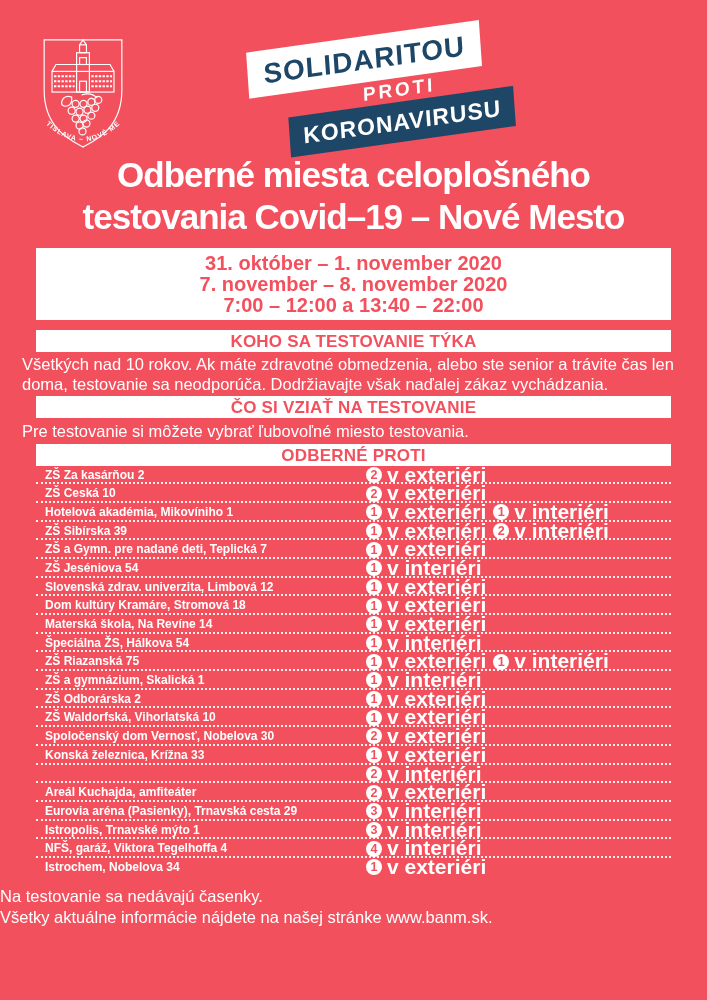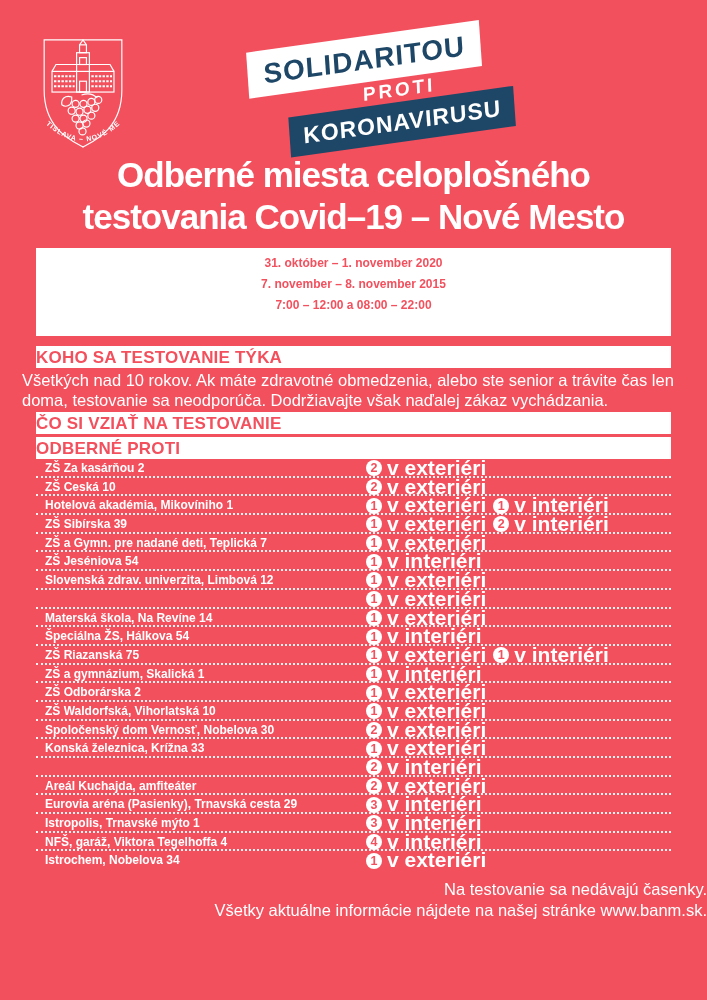--- a/index.html
+++ b/index.html
@@ -45,29 +45,29 @@
 
   
   .title{
     margin:2px 8px 0;text-align:center;color:var(--white);
     font-size:35px;line-height:42px;font-weight:bold;letter-spacing:-1px;
   }
 
   
   .datebox{
     margin:10px 36px 0;background:var(--white);color:var(--red);
-    text-align:center;font-weight:bold;font-size:12px;line-height:21px;
-    padding:5px 0 20px;
+    text-align:center;font-weight:bold;font-size:20px;line-height:21px;
+    padding:5px 0 4px;
   }
   .datebox div{margin:0;}
 
   
   .strip{
     margin:10px 36px 0;background:var(--white);color:var(--red);
-    font-weight:bold;font-size:17px;line-height:17px;
+    text-align:center;font-weight:bold;font-size:17px;line-height:17px;
     padding:3px 0 2px;letter-spacing:.2px;
   }
   .strip.tight{margin-top:2px;}
   .strip.tight2{margin-top:1px;}
   .sectionbody{
     margin:3px 22px 0;text-align:left;color:var(--white);
     font-size:16.5px;line-height:19.5px;
   }
   .sectionbody.sp{line-height:21.5px;margin-top:3px;}
 
@@ -90,22 +90,22 @@
   .count-badge{
     width:16px;height:16px;border-radius:50%;background:var(--white);
     color:var(--red);font-size:12.5px;font-weight:bold;
     display:inline-flex;align-items:center;justify-content:center;
     line-height:16px;flex:0 0 16px;
   }
   .slot-label{font-size:21px;font-weight:bold;color:var(--white);}
 
   
   .footer{
-    margin-top:9px;text-align:right;color:var(--white);
-    font-size:16.5px;line-height:21px;padding-left:12px;
+    margin-top:9px;text-align:left;color:var(--white);
+    font-size:16.5px;line-height:21px;
   }
 </style>
 </head>
 <body>
 
 <div class="page">
 
   <div class="header">
     <svg class="coat" viewBox="0 0 95 120" fill="none" stroke="#ffffff" stroke-width="1.2">
       <path d="M8,4 H87 V55 C87,93 62,105 47.5,113 C33,105 8,93 8,55 Z"></path>
@@ -155,29 +155,30 @@
     </div>
   </div>
 
   <h1 class="title">
     <div>Odberné miesta celoplošného</div>
     <div>testovania Covid–19 – Nové Mesto</div>
   </h1>
 
   <div class="datebox">
     <div>31. október – 1. november 2020</div>
-    <div>7. november – 8. november 2015</div>
-    <div>7:00 – 12:00 a 08:00 – 22:00</div>
+    <div>7. november – 8. november 2020</div>
+    <div>7:00 – 12:00 a 13:40 – 22:00</div>
   </div>
 
   <div class="strip">KOHO SA TESTOVANIE TÝKA</div>
   <div class="sectionbody">Všetkých nad 10 rokov. Ak máte zdravotné obmedzenia, alebo ste senior a trávite čas len doma, testovanie sa neodporúča. Dodržiavajte však naďalej zákaz vychádzania.</div>
 
   <div class="strip tight">ČO SI VZIAŤ NA TESTOVANIE</div>
   <div class="sectionbody sp">
+    <div>Pre testovanie si môžete vybrať ľubovoľné miesto testovania.</div>
   </div>
 
   <div class="strip tight2">ODBERNÉ PROTI</div>
   <div class="list">
   <div class="row">
     <span class="loc">ZŠ Za kasárňou 2</span>
     <span class="slots">
           <span class="slot">
             <span class="count-badge">2</span>
             <span class="slot-label">v exteriéri</span>
@@ -247,20 +248,21 @@
     <span class="loc">Slovenská zdrav. univerzita, Limbová 12</span>
     <span class="slots">
           <span class="slot">
             <span class="count-badge">1</span>
             <span class="slot-label">v exteriéri</span>
           </span>
         </span>
   </div>
 
   <div class="row">
+    <span class="loc">Dom kultúry Kramáre, Stromová 18</span>
     <span class="slots">
           <span class="slot">
             <span class="count-badge">1</span>
             <span class="slot-label">v exteriéri</span>
           </span>
         </span>
   </div>
 
   <div class="row">
     <span class="loc">Materská škola, Na Revíne 14</span>

